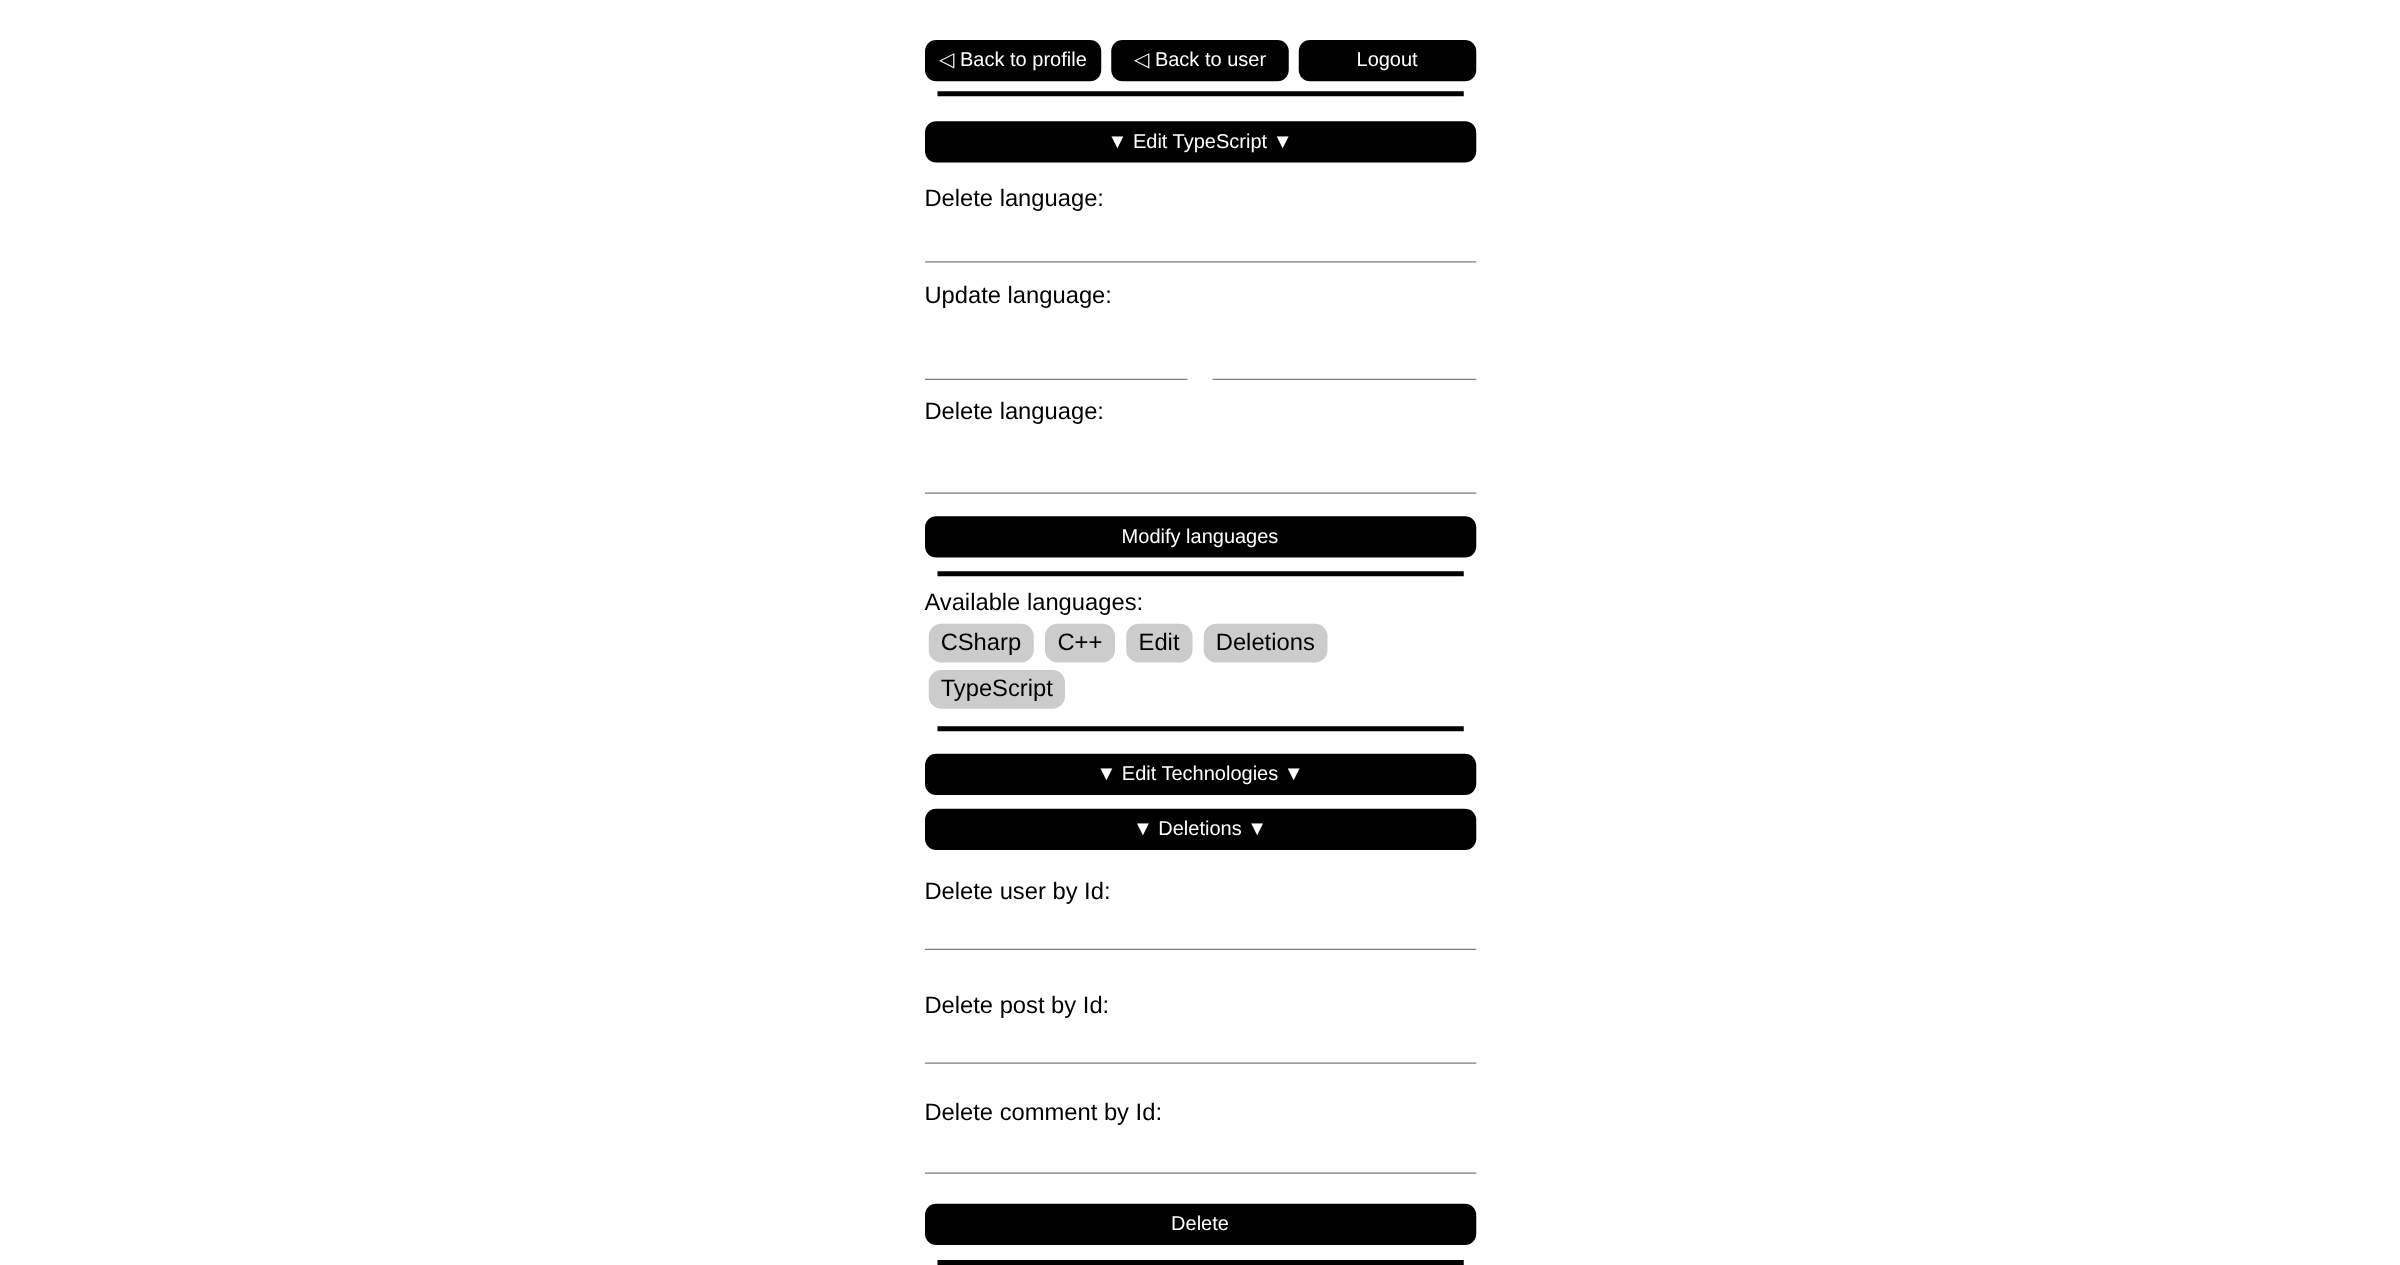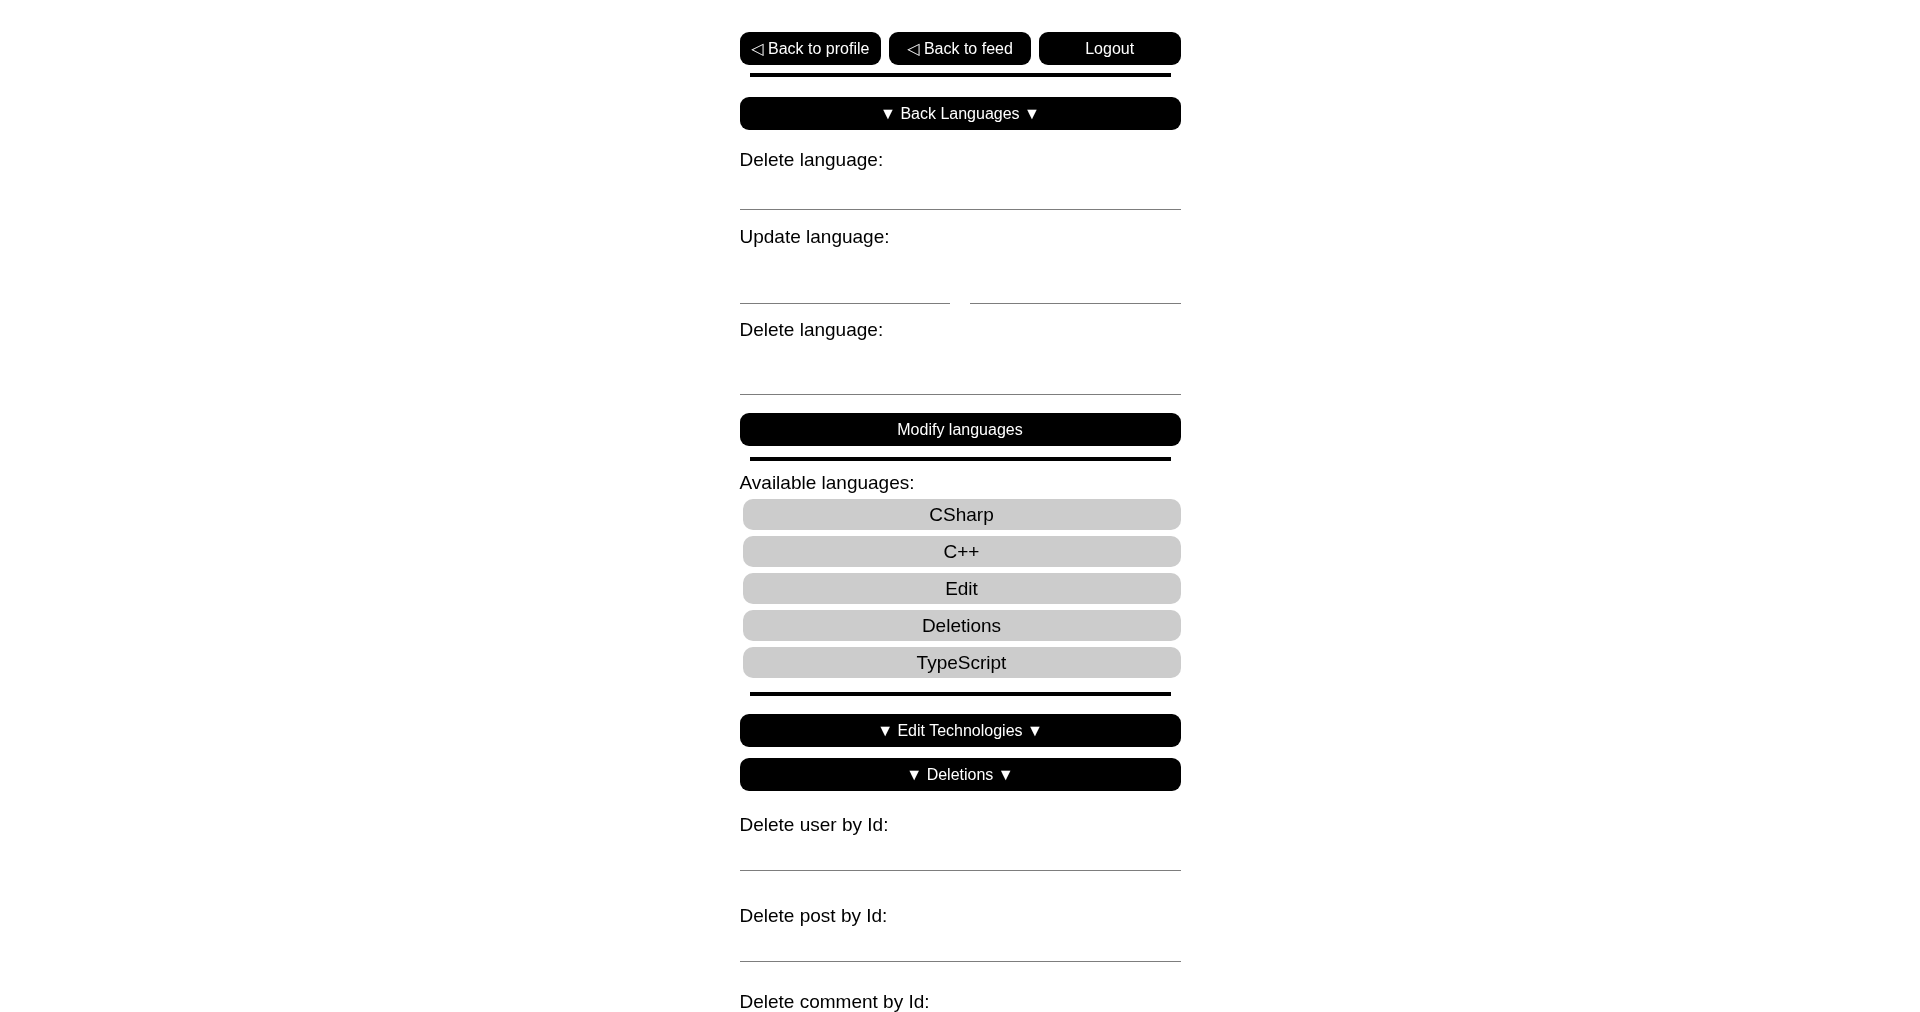--- a/index.html
+++ b/index.html
@@ -78,47 +78,47 @@
     cursor: pointer;
   }
 </style>
 </head>
 <body>
 
 <div class="content">
 
   <div class="nav-row">
     <button class="btn">◁ Back to profile</button>
-    <button class="btn">◁ Back to feed</button>
+    <button class="btn">◁ Back to user</button>
     <button class="btn">Logout</button>
   </div>
 
   <hr class="thick" style="margin-top:8px;">
 
-  <button class="btn" style="margin-top:20px;">▼ Back Languages ▼</button>
+  <button class="btn" style="margin-top:20px;">▼ Edit TypeScript ▼</button>
 
   <label class="field-label" style="margin-top:19px;">Delete language:</label>
   <input class="uinput" type="text" value="" style="">
 
   <label class="field-label" style="margin-top:16px;">Update language:</label>
   <div class="two-col" style="margin-top:15px;">
     <input class="uinput" style="height: 41px;" type="text" value="">
     <input class="uinput" style="height: 41px;" type="text" value="">
   </div>
 
   <label class="field-label" style="margin-top:15px;">Delete language:</label>
   <input class="uinput" style="margin-top: 13px; height: 41px;" type="text" value="">
 
   <button class="btn" style="margin-top:18px;">Modify languages</button>
 
   <hr class="thick" style="margin-top:11px;">
 
   <label class="field-label" style="margin-top:11px;">Available languages:</label>
 
-  <div class="pills" style="margin-top:5px;flex-direction:column;">
+  <div class="pills" style="margin-top:5px;">
     <button class="pill">CSharp</button>
     <button class="pill">C++</button>
     <button class="pill">Edit</button>
     <button class="pill">Deletions</button>
     <button class="pill">TypeScript</button>
   </div>
 
   <hr class="thick" style="margin-top:14px;">
 
   <button class="btn" style="margin-top:18px;">▼ Edit Technologies ▼</button>

